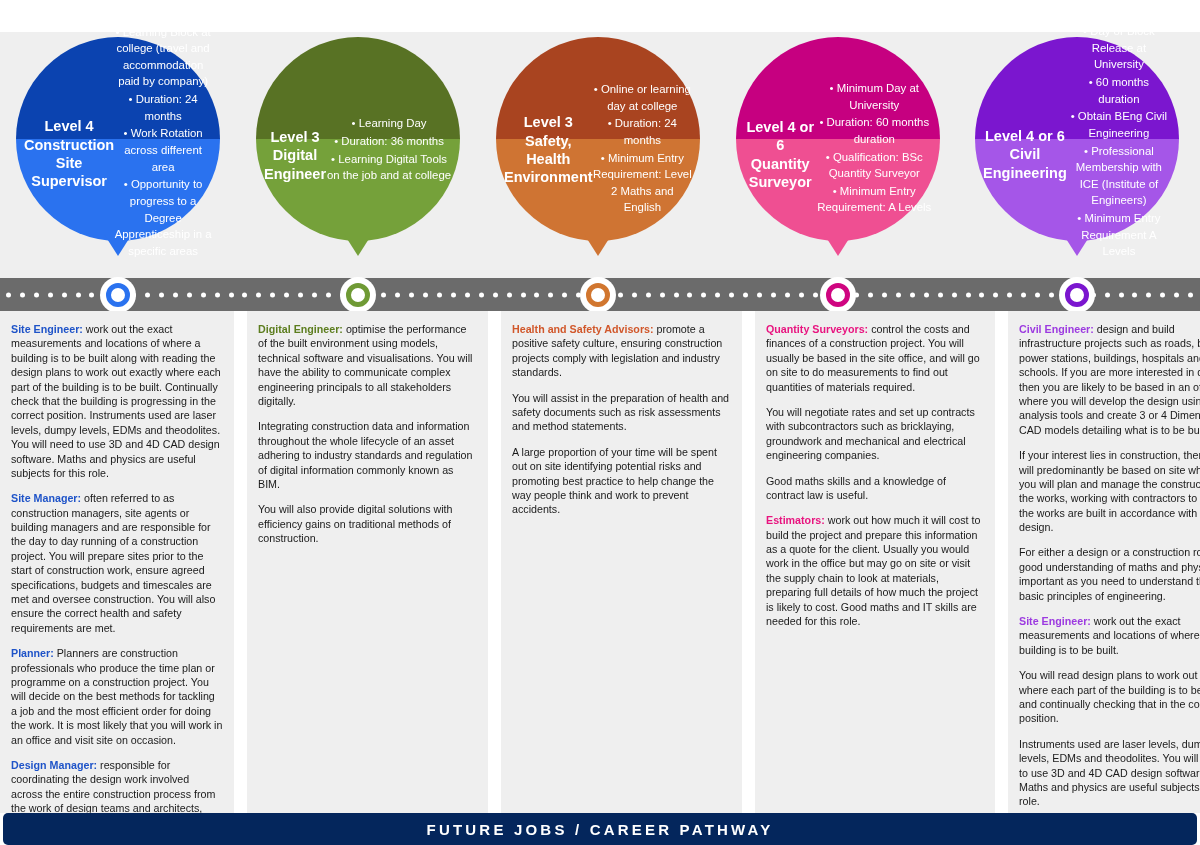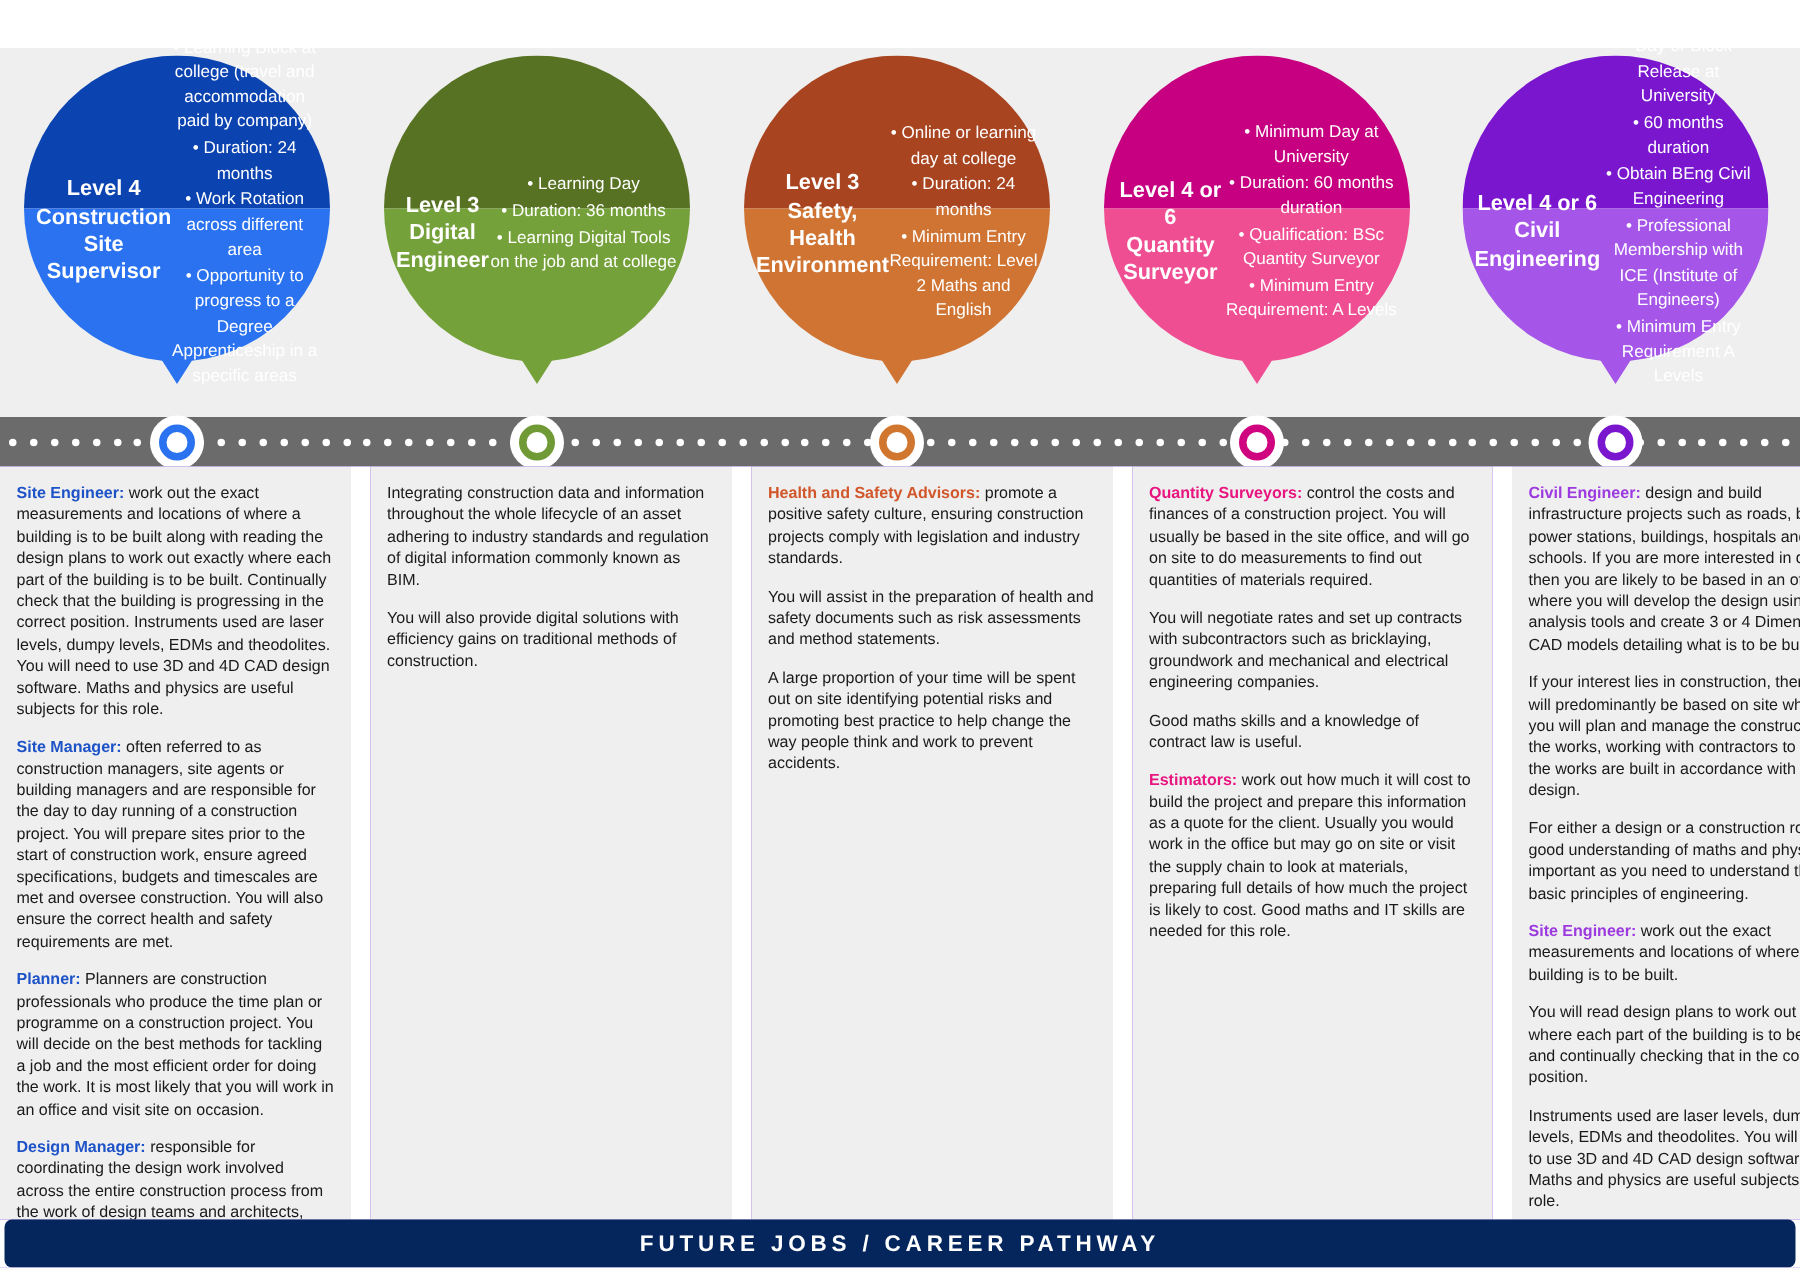--- a/index.html
+++ b/index.html
@@ -379,20 +379,21 @@
 
   <div id="columns">
       <div class="col" style="flex: 0 0 234px;">
         <p><span class="role" style="color: rgb(30, 83, 200);">Site Engineer:</span> work out the exact measurements and locations of where a building is to be built along with reading the design plans to work out exactly where each part of the building is to be built. Continually check that the building is progressing in the correct position. Instruments used are laser levels, dumpy levels, EDMs and theodolites. You will need to use 3D and 4D CAD design software. Maths and physics are useful subjects for this role.</p>
         <p><span class="role" style="color: rgb(30, 83, 200);">Site Manager:</span> often referred to as construction managers, site agents or building managers and are responsible for the day to day running of a construction project. You will prepare sites prior to the start of construction work, ensure agreed specifications, budgets and timescales are met and oversee construction. You will also ensure the correct health and safety requirements are met.</p>
         <p><span class="role" style="color: rgb(30, 83, 200);">Planner:</span> Planners are construction professionals who produce the time plan or programme on a construction project. You will decide on the best methods for tackling a job and the most efficient order for doing the work. It is most likely that you will work in an office and visit site on occasion.</p>
         <p><span class="role" style="color: rgb(30, 83, 200);">Design Manager:</span> responsible for coordinating the design work involved across the entire construction process from the work of design teams and architects, through the planning phases, to final construction, using 3D and 4D CAD design software. You will be required to ensure that all necessary information is shared between the various teams involved, and that the end product delivers everything the client expects.</p>
       </div>
       <div class="col-gap"></div>
       <div class="col" style="flex: 0 0 241px;">
+        <p><span class="role" style="color: rgb(92, 125, 30);">Digital Engineer:</span> optimise the performance of the built environment using models, technical software and visualisations. You will have the ability to communicate complex engineering principals to all stakeholders digitally.</p>
         <p>Integrating construction data and information throughout the whole lifecycle of an asset adhering to industry standards and regulation of digital information commonly known as BIM.</p>
         <p>You will also provide digital solutions with efficiency gains on traditional methods of construction.</p>
       </div>
       <div class="col-gap"></div>
       <div class="col" style="flex: 0 0 241px;">
         <p><span class="role" style="color: rgb(209, 87, 42);">Health and Safety Advisors:</span> promote a positive safety culture, ensuring construction projects comply with legislation and industry standards.</p>
         <p>You will assist in the preparation of health and safety documents such as risk assessments and method statements.</p>
         <p>A large proportion of your time will be spent out on site identifying potential risks and promoting best practice to help change the way people think and work to prevent accidents.</p>
       </div>
       <div class="col-gap"></div>

